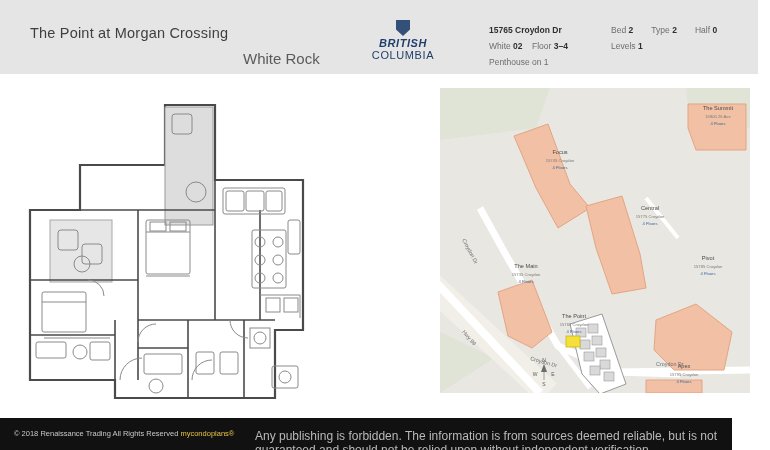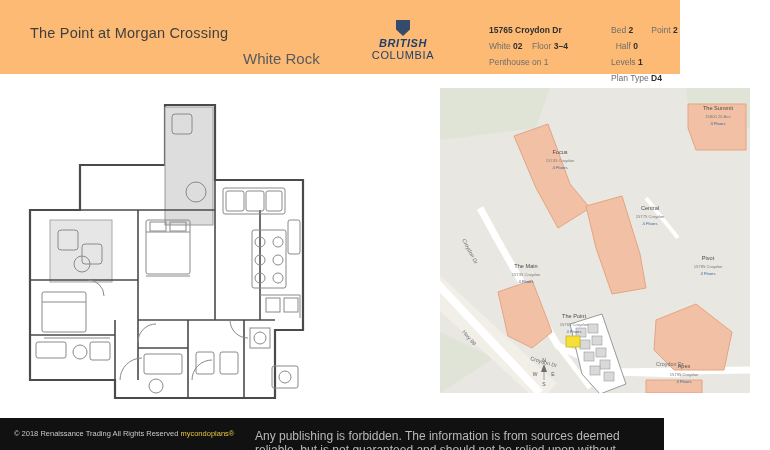--- a/index.html
+++ b/index.html
@@ -8,22 +8,22 @@
     width: 770px; height: 450px;
     background: #ffffff;
     font-family: "Liberation Sans", sans-serif;
     color: #3a3a3a;
     position: relative;
     overflow: hidden;
   }
 
   
   .header {
-    position: absolute; left:0; top:0; width:680px; height:74px;
-    background:#fdba74;
+    position: absolute; left:0; top:0; width:758px; height:74px;
+    background:#e5e5e5;
   }
   .title {
     position:absolute; left:30px; top:25px;
     font-size:14.5px; color:#3f3f3f; letter-spacing:.2px;
   }
   .subtitle {
     position:absolute; left:243px; top:30px;
     font-size:15px; color:#5a5a5a;margin-top:20px;
   }
   .bc-logo {
@@ -61,21 +61,21 @@
 
   
   .mapwrap {
     position:absolute; left:440px; top:88px; width:310px; height:305px;
     background:#e8e6e1; overflow:hidden;
   }
   .mapwrap svg { display:block; }
 
   
   .footer {
-    position:absolute; left:0; bottom:0; width:664px; height:32px;
+    position:absolute; left:0; bottom:0; width:732px; height:32px;
     background:#111111; color:#cfcfcf;
   }
   .footer .copy {
     position:absolute; left:14px; top:11px; font-size:7.5px; color:#c8c8c8;
   }
   .footer .copy .brand { color:#e8c43f; }
   .footer .disclaimer {
     position:absolute; left:255px; top:11px; font-size:12px; color:#b9b9b9;
   }
 </style>
@@ -103,32 +103,28 @@
       <span class="b">3–4</span>
     </div>
     <div class="lbl">Penthouse on 1</div>
   </div>
 
   <div class="specs">
     <div>
       <span class="lbl">Bed</span>
       <span class="b">2</span>
       &nbsp;
-      <span class="lbl">Point</span>
+      <span class="lbl">Type</span>
       <span class="b">2</span>
       &nbsp;
       <span class="lbl">Half</span>
       <span class="b">0</span>
       &nbsp;
       <span class="lbl">Levels</span>
       <span class="b">1</span>
-    </div>
-    <div>
-      <span class="lbl">Plan Type</span>
-      <span class="b">D4</span>
     </div>
   </div>
 </div>
 
 <div class="plan">
 <svg width="310" height="320" viewBox="0 0 310 320" xmlns="http://www.w3.org/2000/svg">
   <g fill="none" stroke="#4a4a4a" stroke-width="2.2">
 
     <path d="M10,130 L10,300 L95,300 L95,318 L255,318 L255,250 L283,250 L283,100 L195,100 L195,25 L145,25 L145,85 L60,85 L60,130 Z"></path>
   </g>

